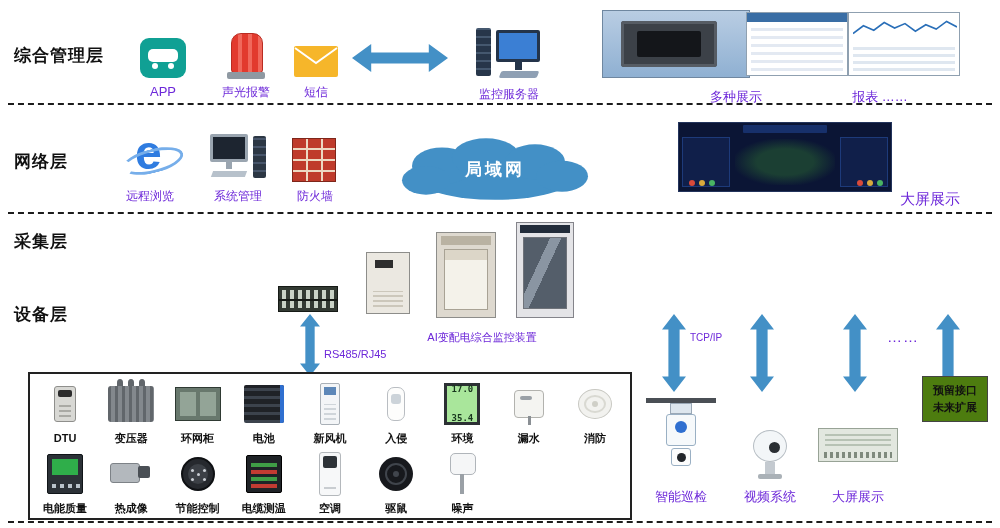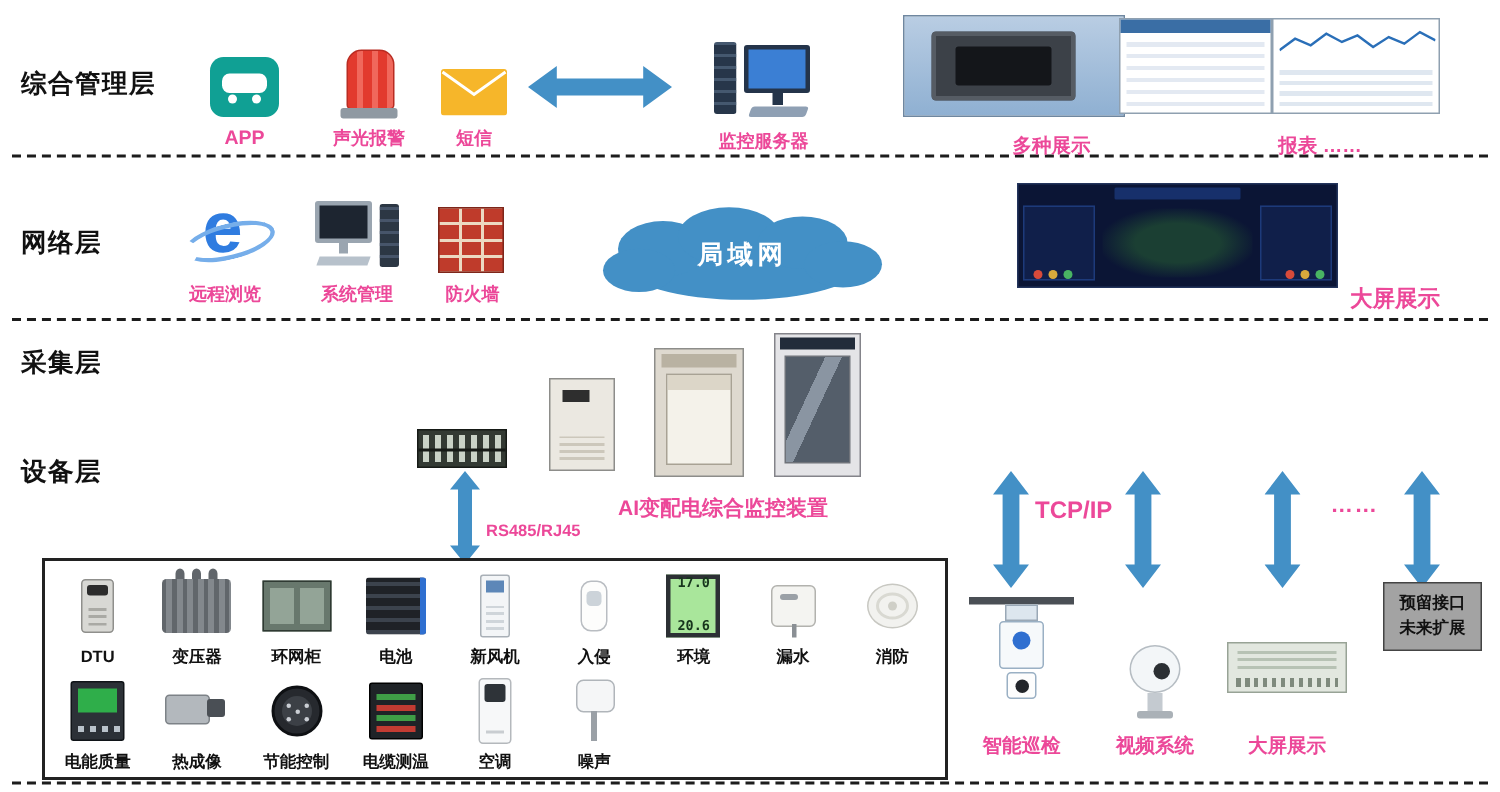--- a/index.html
+++ b/index.html
@@ -2,21 +2,21 @@
 <html style="--arrow-blue: #4390c6; --cloud-blue: #4390c6; --app-teal: #10a094; --alarm-red: #e23a2e; --envelope-yellow: #f6b62a; --screen-navy: #0b1535;"><head>
 <meta charset="utf-8">
 <style>
   *{margin:0;padding:0;box-sizing:border-box}
   body{background:#fff;font-family:"Liberation Sans","DejaVu Sans",sans-serif;color:#111}
   .canvas{position:relative;width:1000px;height:528px;background:#fff;overflow:hidden}
 
   .layer-label{position:absolute;left:14px;font-weight:bold;font-size:17px;letter-spacing:1px}
   .dashed{position:absolute;left:8px;right:8px;border-top:2px dashed #1c1c1c;height:0}
 
-  .lbl{position:absolute;font-weight:bold;color:#ec4899;text-align:center;white-space:nowrap}
+  .lbl{position:absolute;font-weight:normal;color:#6d28d9;text-align:center;white-space:nowrap}
 
   
   .icon-app{position:absolute;left:140px;top:38px;width:46px;height:40px;background:var(--app-teal,#10a094);border-radius:9px}
   .icon-app::before{content:"";position:absolute;left:8px;top:11px;width:30px;height:13px;background:#fff;border-radius:5px}
   .icon-app::after{content:"";position:absolute;left:12px;top:25px;width:6px;height:6px;background:#fff;border-radius:50%;box-shadow:16px 0 #fff}
 
   .icon-alarm{position:absolute;left:227px;top:33px;width:38px;height:46px}
   .icon-alarm::before{content:"";position:absolute;left:4px;top:0;width:30px;height:38px;border:1px solid #b92c22;background:repeating-linear-gradient(90deg,var(--alarm-red,#e23a2e) 0 6px,#f0685c 6px 10px);border-radius:10px 10px 3px 3px}
   .icon-alarm::after{content:"";position:absolute;left:0;bottom:0;width:38px;height:7px;background:#8f99a2;border-radius:2px}
 
@@ -145,21 +145,21 @@
   .dev-ptz{position:absolute;left:746px;top:428px;width:48px;height:54px}
   .pt-body{position:absolute;left:7px;top:2px;width:34px;height:32px;background:#f3f6f8;border:1px solid #b6bdc3;border-radius:50%}
   .pt-body::before{content:"";position:absolute;right:6px;top:11px;width:11px;height:11px;background:#2b2f33;border-radius:50%}
   .pt-neck{position:absolute;left:19px;top:34px;width:10px;height:12px;background:#c4cad0}
   .pt-base{position:absolute;left:12px;top:46px;width:24px;height:5px;background:#aab1b7;border-radius:2px}
 
   .dev-access{position:absolute;left:818px;top:428px;width:80px;height:34px;background:#e2e7df;border:1px solid #98a396}
   .dev-access::before{content:"";position:absolute;left:6px;top:5px;right:6px;height:12px;background:repeating-linear-gradient(0deg,#b7c2b4 0 2px,transparent 2px 5px)}
   .dev-access::after{content:"";position:absolute;left:5px;right:5px;bottom:3px;height:6px;background:repeating-linear-gradient(90deg,#7f8a7d 0 3px,transparent 3px 6px)}
 
-  .reserved-box{position:absolute;left:922px;top:388px;width:66px;height:46px;background:#a3a3a3;border:1px solid #444;display:flex;flex-direction:column;align-items:center;justify-content:center;font-size:11px;font-weight:bold;line-height:1.55}
+  .reserved-box{position:absolute;left:922px;top:376px;width:66px;height:46px;background:#4d7c0f;border:1px solid #444;display:flex;flex-direction:column;align-items:center;justify-content:center;font-size:11px;font-weight:bold;line-height:1.55}
 </style>
 </head>
 <body>
 
 <div class="canvas">
 
   <div class="layer-label" style="top:44px">综合管理层</div>
   <div class="layer-label" style="top:150px">网络层</div>
   <div class="layer-label" style="top:230px">采集层</div>
   <div class="layer-label" style="top:303px">设备层</div>
@@ -189,21 +189,21 @@
     <i class="srv-screen"></i>
     <i class="srv-stand"></i>
     <i class="srv-kbd"></i>
   </div>
   <div class="lbl" style="left:470px;top:86px;width:78px;font-size:12px">监控服务器</div>
 
   <div class="shot-devices">
     <div class="sd-left"></div>
     <div class="sd-right"></div>
   </div>
-  <div class="lbl" style="left:661px;top:88px;width:80px;font-size:13px">多种展示</div>
+  <div class="lbl" style="left:696px;top:88px;width:80px;font-size:13px">多种展示</div>
 
   <div class="shot-report">
     <svg class="rep-chart" viewBox="0 0 100 20" preserveAspectRatio="none">
       <polyline points="0,15 10,8 20,12 30,5 40,10 50,6 60,13 70,7 80,11 90,4 100,9" fill="none" stroke="#2a6fb8" stroke-width="1.5"></polyline>
     </svg>
     <div class="rep-table"></div>
   </div>
   <div class="lbl" style="left:828px;top:88px;width:104px;font-size:13px">报表 ……</div>
 
   <div class="icon-ie">
@@ -238,40 +238,40 @@
     <i class="bs-right"></i>
     <i class="bs-center"></i>
     <i class="bs-dots"></i>
   </div>
   <div class="lbl" style="left:900px;top:190px;width:92px;font-size:15px;text-align:left">大屏展示</div>
 
   <div class="cab cab-a"></div>
   <div class="cab cab-b"></div>
   <div class="cab cab-c"></div>
   <div class="cab cab-d"></div>
-  <div class="lbl" style="left:392px;top:330px;width:180px;font-size:14px">AI变配电综合监控装置</div>
+  <div class="lbl" style="left:392px;top:330px;width:180px;font-size:11px">AI变配电综合监控装置</div>
 
   <svg class="arrow" style="left:300px;top:314px;width:20px;height:62px" viewBox="0 0 30 100" preserveAspectRatio="none">
     <polygon points="15,0 30,20 22,20 22,80 30,80 15,100 0,80 8,80 8,20 0,20" fill="currentColor"></polygon>
   </svg>
   <div class="lbl" style="left:324px;top:348px;font-size:11px;text-align:left">RS485/RJ45</div>
 
   <svg class="arrow" style="left:662px;top:314px;width:24px;height:78px" viewBox="0 0 30 100" preserveAspectRatio="none">
     <polygon points="15,0 30,20 22,20 22,80 30,80 15,100 0,80 8,80 8,20 0,20" fill="currentColor"></polygon>
   </svg>
   <svg class="arrow" style="left:750px;top:314px;width:24px;height:78px" viewBox="0 0 30 100" preserveAspectRatio="none">
     <polygon points="15,0 30,20 22,20 22,80 30,80 15,100 0,80 8,80 8,20 0,20" fill="currentColor"></polygon>
   </svg>
   <svg class="arrow" style="left:843px;top:314px;width:24px;height:78px" viewBox="0 0 30 100" preserveAspectRatio="none">
     <polygon points="15,0 30,20 22,20 22,80 30,80 15,100 0,80 8,80 8,20 0,20" fill="currentColor"></polygon>
   </svg>
   <svg class="arrow" style="left:936px;top:314px;width:24px;height:78px" viewBox="0 0 30 100" preserveAspectRatio="none">
     <polygon points="15,0 30,20 22,20 22,80 30,80 15,100 0,80 8,80 8,20 0,20" fill="currentColor"></polygon>
   </svg>
-  <div class="lbl" style="left:690px;top:332px;font-size:16px;text-align:center">TCP/IP</div>
+  <div class="lbl" style="left:690px;top:332px;font-size:10px;text-align:center">TCP/IP</div>
   <div class="lbl" style="left:872px;top:328px;width:62px;font-size:15px;letter-spacing:1px">……</div>
 
   <div class="dev-box">
     <div class="cell">
         <div class="ico">
           <div class="gi gi-dtu"></div>
         </div>
         <div class="item-label">DTU</div>
       </div>
     <div class="cell">
@@ -301,21 +301,21 @@
     <div class="cell">
         <div class="ico">
           <div class="gi gi-ruqin"></div>
         </div>
         <div class="item-label">入侵</div>
       </div>
     <div class="cell">
         <div class="ico">
           <div class="gi gi-huanjing">
             <span>17.0</span>
-            <span>20.6</span>
+            <span>35.4</span>
           </div>
         </div>
         <div class="item-label">环境</div>
       </div>
     <div class="cell">
         <div class="ico">
           <div class="gi gi-loushui"></div>
         </div>
         <div class="item-label">漏水</div>
       </div>
@@ -347,20 +347,26 @@
         <div class="ico">
           <div class="gi gi-dianlan"></div>
         </div>
         <div class="item-label">电缆测温</div>
       </div>
     <div class="cell">
         <div class="ico">
           <div class="gi gi-kongtiao"></div>
         </div>
         <div class="item-label">空调</div>
+      </div>
+    <div class="cell">
+        <div class="ico">
+          <div class="gi gi-qushu"></div>
+        </div>
+        <div class="item-label">驱鼠</div>
       </div>
     <div class="cell">
         <div class="ico">
           <div class="gi gi-zaosheng"></div>
         </div>
         <div class="item-label">噪声</div>
       </div>
   </div>
 
   <div class="dev-robot">

